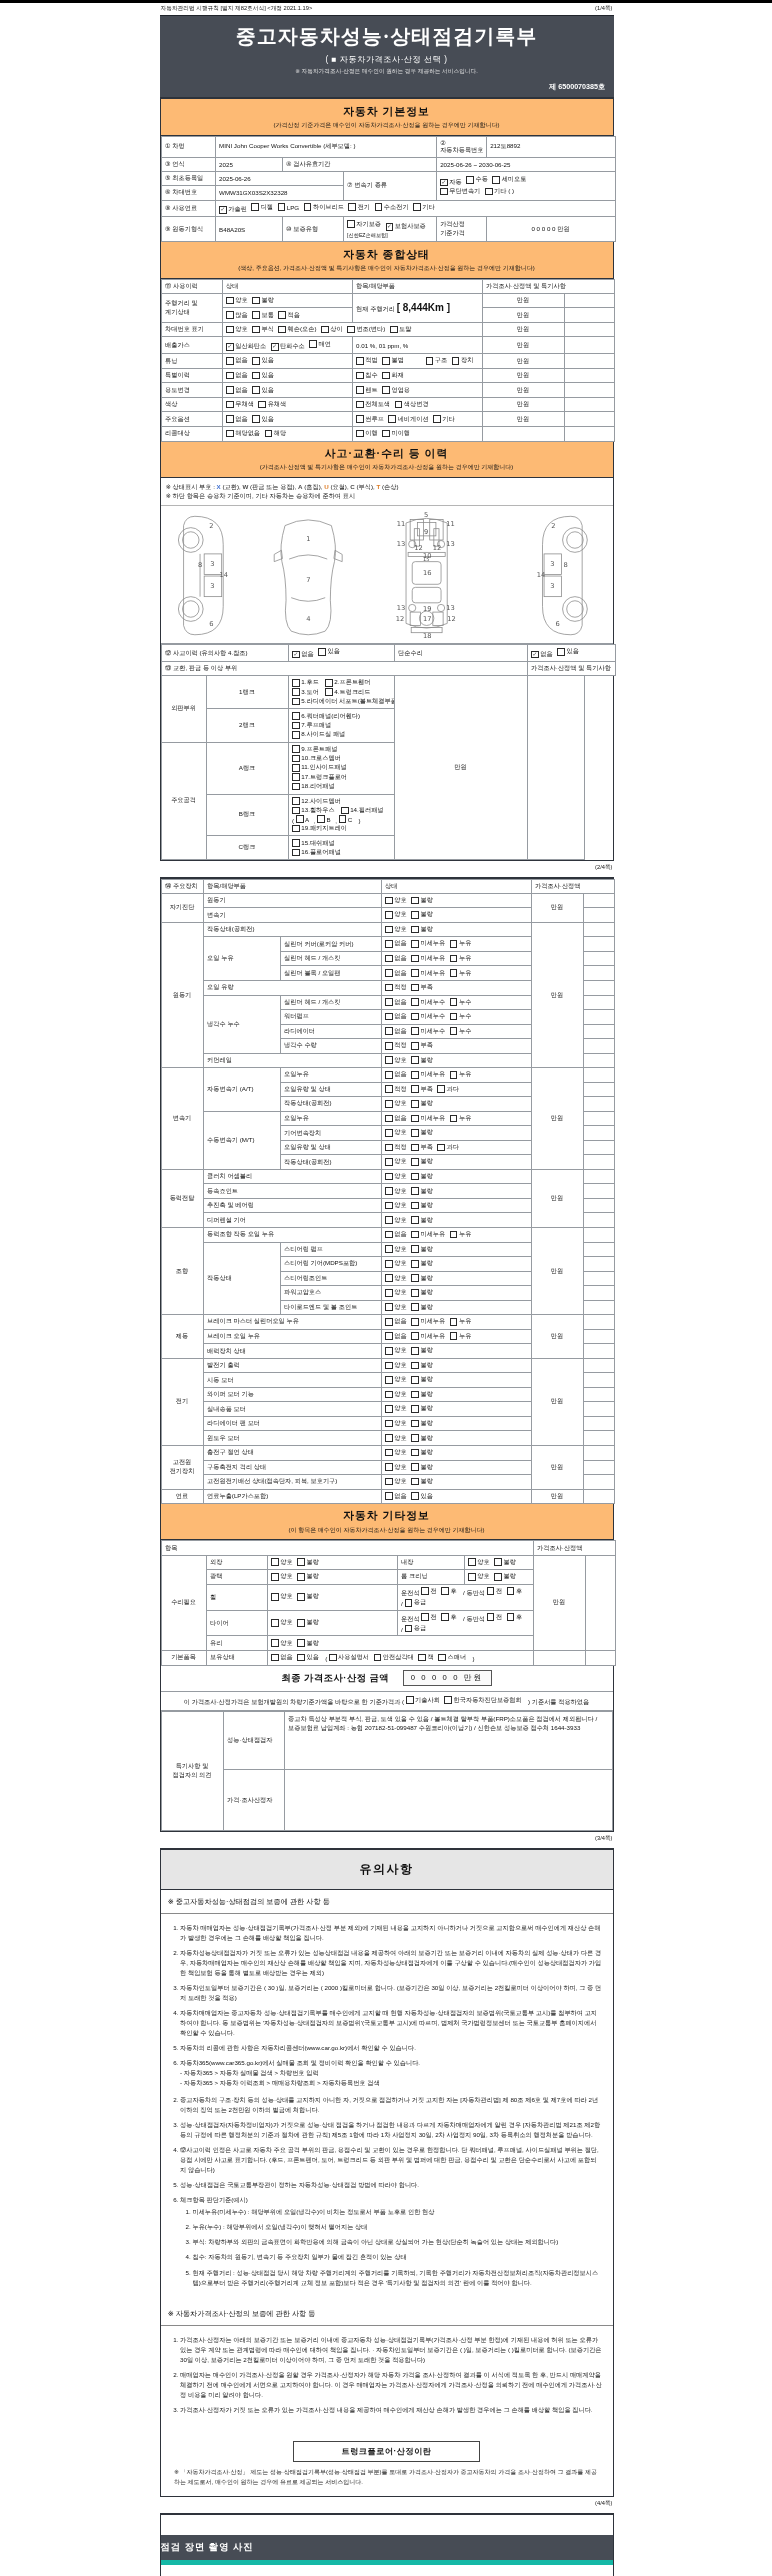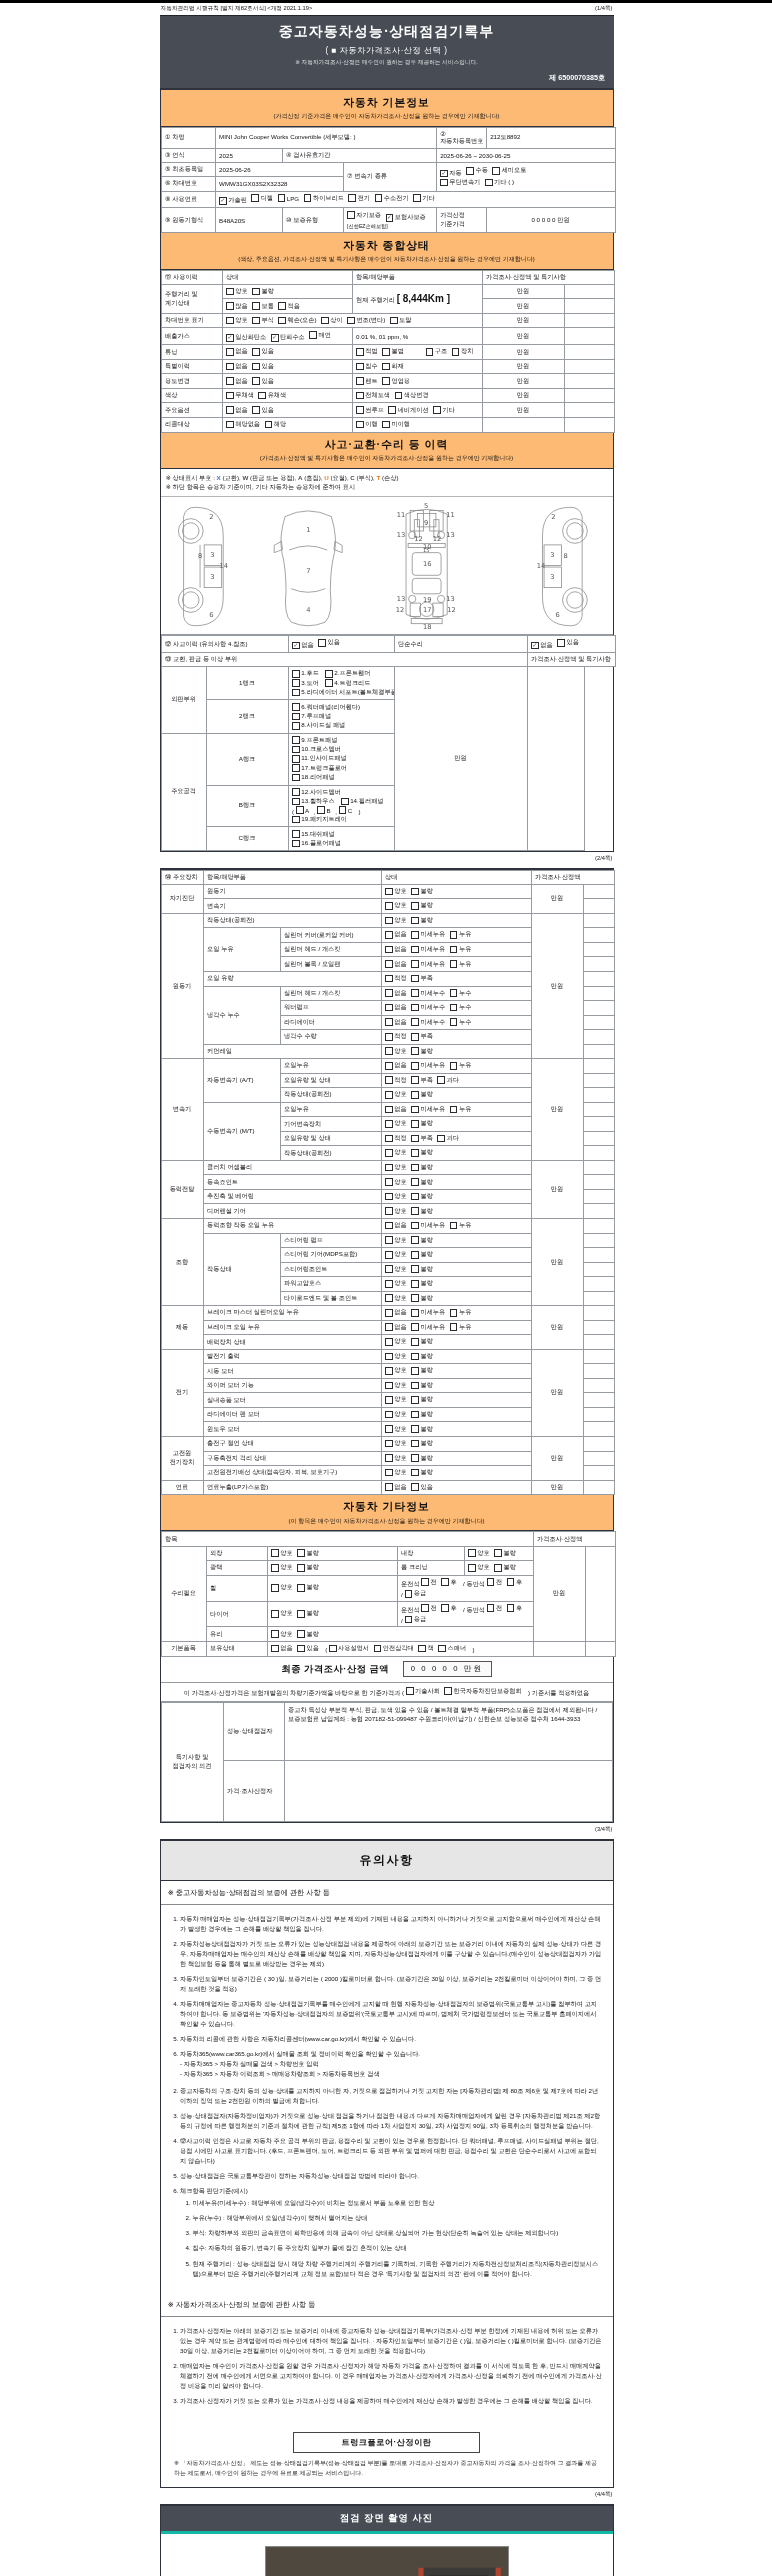--- a/index.html
+++ b/index.html
@@ -1,20 +1,20 @@
 <!DOCTYPE html>
 <html style="font-size:8.2px"><head>
 <meta charset="utf-8">
 <style>
   html,body{margin:0;padding:0;background:#fff;width:773px;font-family:"Liberation Sans","DejaVu Sans",sans-serif;color:#111;}
   .topstrip{height:3.1px;background:#000;}
   .colwrap{width:454px;margin:0 auto;}
   .lawline{display:flex;justify-content:space-between;font-size:5.7px;padding:2.1px 1px 1.5px 1px;}
   .mainhdr{background:#474c55;color:#fff;text-align:center;padding:7.2px 7.2px 3.1px 7.2px;border-top:1.5px solid #20242b;}
-  .mainhdr .t1{font-size:14px;font-weight:bold;letter-spacing:1px;font-family:Liberation Serif, serif;}
+  .mainhdr .t1{font-size:20px;font-weight:bold;letter-spacing:1px;font-family:Liberation Serif, serif;}
   .mainhdr .t2{font-size:8.2px;margin-top:4.1px;letter-spacing:0.5px;}
   .mainhdr .t3{font-size:5.7px;color:#e3e3e3;margin-top:3.1px;}
   .docno{color:#fff;font-weight:bold;text-align:right;font-size:7.2px;padding:6.2px 1px 2.1px 1px;}
   .panel{border:1px solid #2e333b;border-top-width:2.6px;background:#fff;}
   .panel+.pmk{margin-bottom:2.1px;}
   .secband{background:#fdba74;text-align:center;padding:5.2px 0 4.6px 0;border-bottom:1px solid #2e333b;}
   .secband .st{font-size:10.8px;font-weight:bold;letter-spacing:1px;}
   .secband .ss{font-size:6px;margin-top:2.6px;}
   table.frm{width:100%;border-collapse:collapse;table-layout:fixed;}
   table.frm td{border:0.5px solid #969ba1;padding:2.1px 3.6px;font-size:6.2px;vertical-align:middle;background:#fff;word-break:keep-all;overflow:hidden;}
@@ -38,21 +38,21 @@
   .basis{font-size:6.2px;text-align:center;padding:3.6px 2.1px;border-bottom:0.5px solid #969ba1;}
   .ntc-band{background:#e6e6e6;text-align:center;padding:11.3px 0;border-bottom:1px solid #2e333b;}
   .ntc-band .st{font-size:12px;font-weight:bold;letter-spacing:1.5px;}
   .nsub{border-bottom:0.5px solid #8a8a8a;padding:6.2px 7.2px;font-size:7.2px;}
   .nbody{padding:6.2px 10.3px 8.2px 7.2px;font-size:6.2px;line-height:1.6;}
   .nbody ol{margin:3.1px 0 7.2px 0;padding-left:12.4px;}
   .nbody ol li{margin-bottom:5.2px;}
   .nbody ol ol{margin:2.1px 0 0 0;}
   .pbox{width:185px;margin:10.3px auto 5.2px auto;border:1px solid #444;text-align:center;font-size:8.2px;font-weight:bold;padding:4.1px 0;letter-spacing:0.5px;}
   .plines{font-size:6px;line-height:1.55;padding:1px 13.4px 9.3px 13.4px;color:#222;}
-  .photoband{background:#474c55;color:#fff;text-align:center;padding:6.2px 0;font-size:9.3px;font-weight:bold;letter-spacing:1px;border-bottom:3px solid #14b8a6;}
+  .photoband{background:#474c55;color:#fff;text-align:left;padding:6.2px 0;font-size:9.3px;font-weight:bold;letter-spacing:1px;border-bottom:5px solid #14b8a6;margin-top:20px;}
   .photoarea{padding:8.2px 0 9.3px 0;text-align:center;}
   .photo{width:242px;height:130px;margin:4.1px auto;display:block;border:0.5px solid #888;}
   svg text{font-family:"DejaVu Sans",sans-serif;}
 </style>
 </head>
 <body>
 
 <div class="topstrip"></div>
 
 <div class="colwrap">

